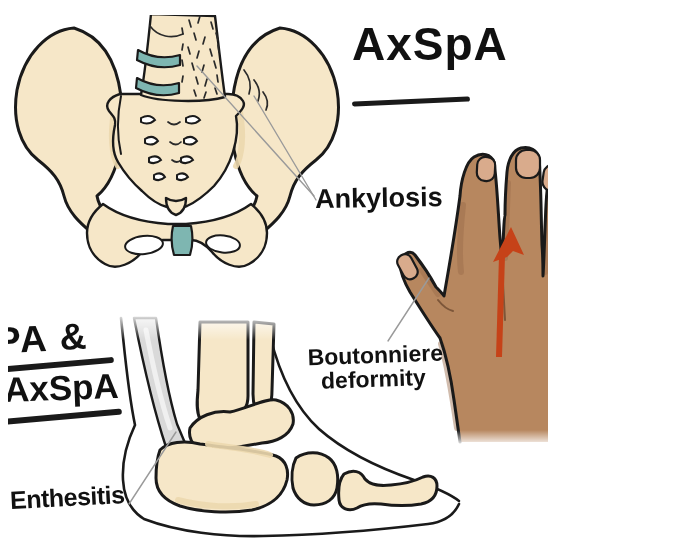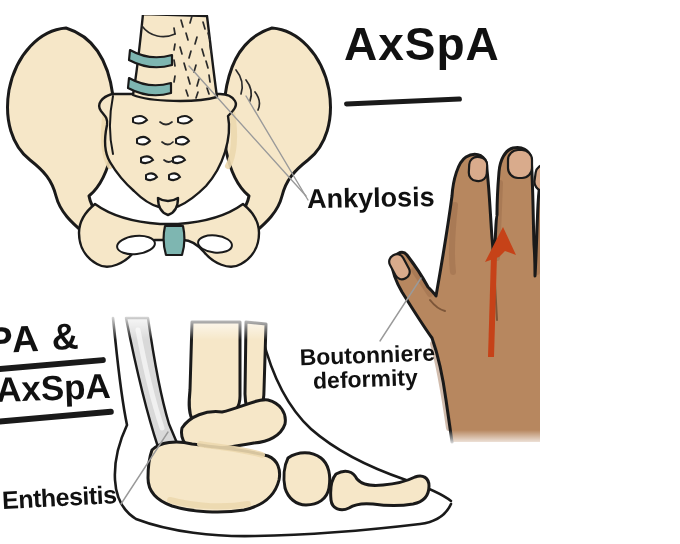--- a/index.html
+++ b/index.html
@@ -1,18 +1,18 @@
 <!DOCTYPE html>
 <html style="--background: #ffffff; --text: #111111; --outline: #1a1a1a; --bone_fill: #f6e7c8; --bone_shade: #ecd8ae; --cartilage_teal: #7eb6b1; --skin: #b7875f; --skin_shade: #9a6b4a; --nail: #d9ab8c; --tendon_grey: #d9d9d9; --arrow_red: #c64218;"><head>
 <meta charset="utf-8">
 <style>
   html,body{margin:0;padding:0;background:#fff;}
   .stage{
     position:relative;width:540px;height:544px;background:var(--background,#ffffff);
-    overflow:hidden;font-family:"Liberation Sans", sans-serif;color:var(--text,#111111);
+    overflow:hidden;font-family:"Liberation Sans", sans-serif;color:var(--text,#111111);margin-left:8px;
   }
   .stage svg{position:absolute;left:0;top:0;}
   
   .bone{fill:var(--bone_fill,#f6e7c8);stroke:var(--outline,#1a1a1a);stroke-width:3;stroke-linejoin:round;}
   .bone-thin{fill:var(--bone_fill,#f6e7c8);stroke:var(--outline,#1a1a1a);stroke-width:2.4;stroke-linejoin:round;}
   .shade{fill:none;stroke:var(--bone_shade,#ecd8ae);stroke-width:6;stroke-linecap:round;opacity:.9;}
   .teal{fill:var(--cartilage_teal,#7eb6b1);stroke:var(--outline,#1a1a1a);stroke-width:2.2;stroke-linejoin:round;}
   .hole{fill:#ffffff;stroke:var(--outline,#1a1a1a);stroke-width:2;}
   .mark{fill:none;stroke:#2a2a2a;stroke-width:1.7;stroke-linecap:round;}
   .jointline{fill:none;stroke:var(--outline,#1a1a1a);stroke-width:2;stroke-linecap:round;}

